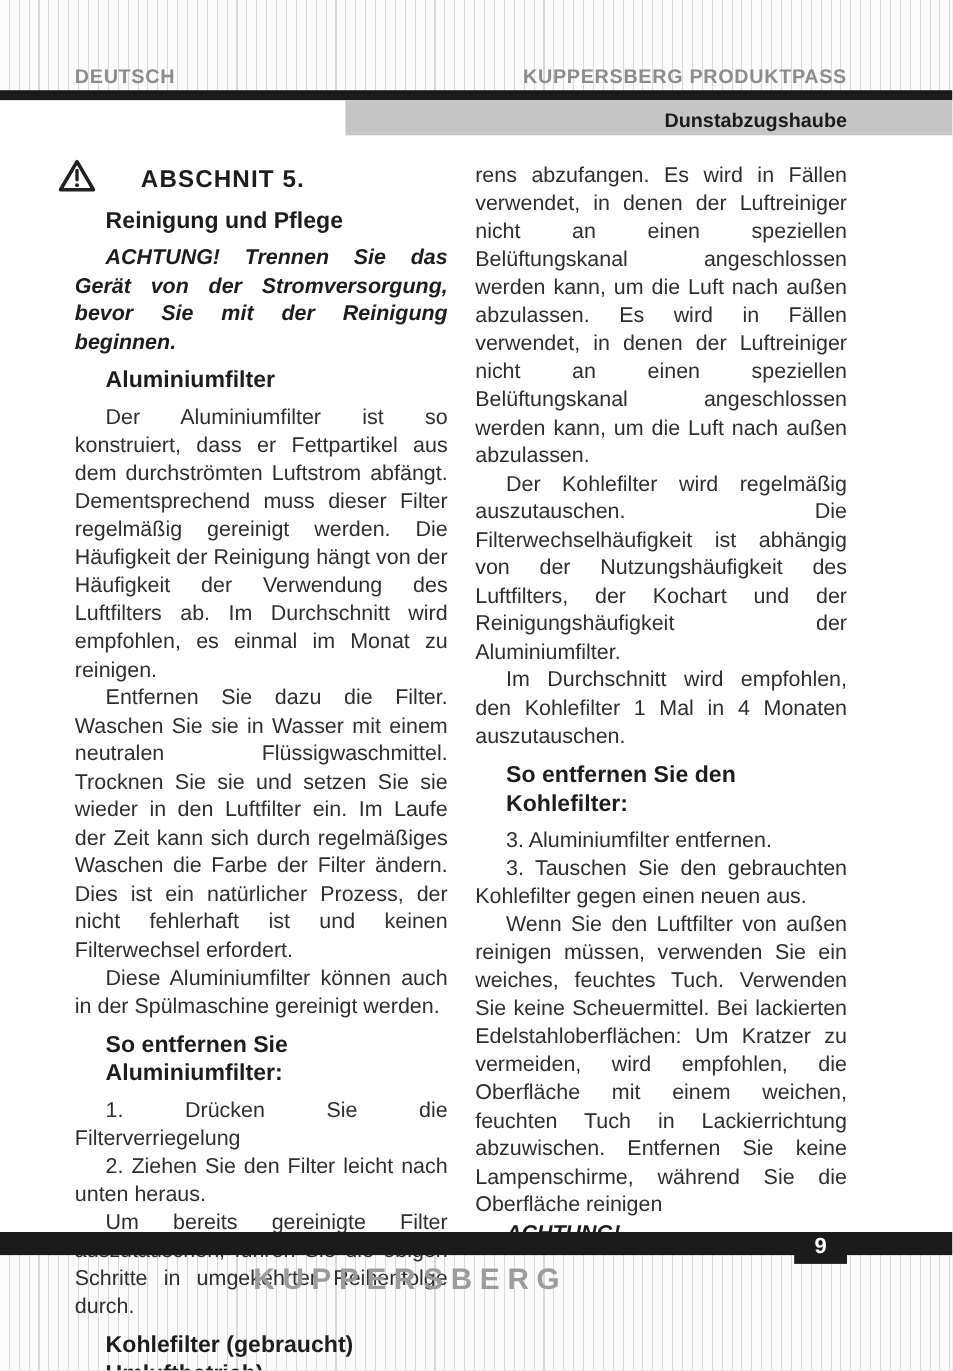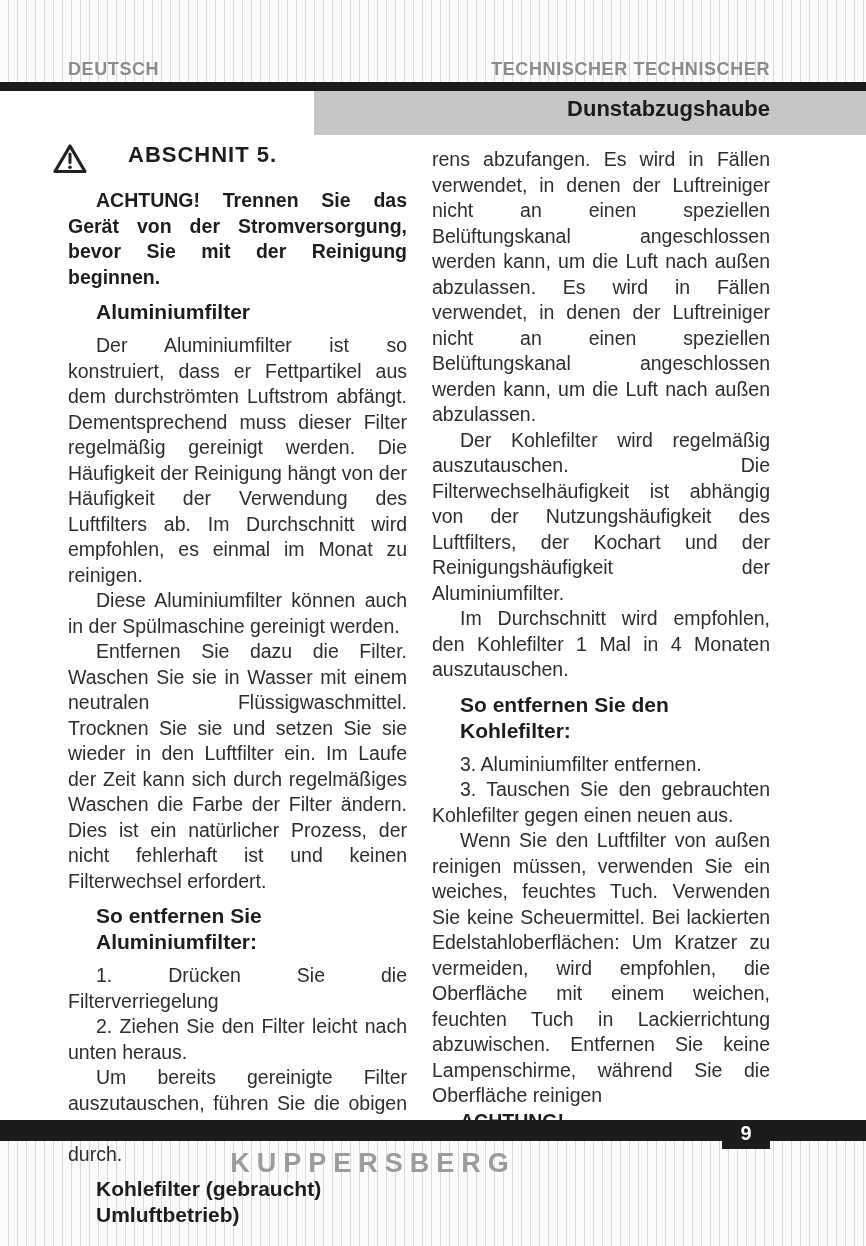--- a/index.html
+++ b/index.html
@@ -8,77 +8,78 @@
     background:repeating-linear-gradient(to right,#fbfbfb 0px,#fbfbfb 8px,#d9d9d9 8px,#d9d9d9 9px);
     font-family:"Liberation Sans","DejaVu Sans",sans-serif;
   }
   .white-panel{position:absolute;left:0;top:91px;width:866px;height:1029px;background:#ffffff;}
   .bar-top{position:absolute;left:0;top:82px;width:866px;height:9px;background:#1b1b1b;}
   .bar-bottom{position:absolute;left:0;top:1120px;width:866px;height:21px;background:#1b1b1b;}
   .header-label{position:absolute;top:59px;font-weight:bold;font-size:18px;color:#8c8c8c;letter-spacing:.6px;}
   .header-left{left:68px;}
   .header-right{right:96px;}
   .gray-band{
-    position:absolute;left:314px;top:91px;right:0;height:44px;background:#c6c6c6;
-    color:#1b1b1b;font-weight:bold;font-size:22px;line-height:36px;
+    position:absolute;left:314px;top:91px;right:0;height:32px;background:#c6c6c6;
+    color:#1b1b1b;font-weight:bold;font-size:18px;line-height:36px;
     text-align:right;padding-right:96px;box-sizing:border-box;
   }
   .columns{position:absolute;left:68px;top:142px;width:702px;display:flex;gap:25px;}
   .col-left{width:339px;}
   .col-right{width:338px;margin-top:5px;}
-  .section-row{display:flex;align-items:flex-start;margin-left:-16px;margin-bottom:12px;height:34px;}
+  .section-row{display:flex;align-items:flex-end;margin-left:-16px;margin-bottom:12px;height:34px;}
   .warning-icon svg{display:block;}
   .section-title{margin-left:40px;font-size:22px;font-weight:bold;letter-spacing:1px;color:#1d1d1d;}
   p.para{margin:0;font-size:19.5px;line-height:25.5px;color:#2e2e2e;text-align:justify;text-indent:28px;}
-  p.para.bold{font-weight:bold;color:#1d1d1d;}
+  p.para.bold{font-weight:bold;color:#1d1d1d;font-style:italic;}
   p.para.cont{text-indent:0;}
   p.heading{margin:9px 0 8px;padding-left:28px;font-size:21px;font-weight:bold;color:#1d1d1d;line-height:26px;text-align:left;text-indent:0;}
   .page-number-box{
     position:absolute;left:722px;top:1120px;width:48px;height:29px;background:#1b1b1b;
     color:#ffffff;font-size:20px;font-weight:bold;text-align:center;line-height:27px;
   }
   .brand{
     position:absolute;top:1148px;left:0;width:766px;box-sizing:border-box;padding-right:20px;
     text-align:center;font-size:27px;font-weight:bold;letter-spacing:7px;color:#9c9c9c;
   }
 </style>
 </head>
 <body>
 
 <div class="page">
 
   <div class="white-panel"></div>
 
   <span class="header-label header-left">DEUTSCH</span>
-  <span class="header-label header-right">TECHNISCHER TECHNISCHER</span>
+  <span class="header-label header-right">KUPPERSBERG PRODUKTPASS</span>
 
   <div class="bar-top"></div>
 
   <div class="gray-band">
     <span>Dunstabzugshaube</span>
   </div>
 
   <div class="columns">
     <div class="col-left">
       <div class="section-row">
         <span class="warning-icon">
           <svg width="36" height="33" viewBox="0 0 36 33" aria-hidden="true">
             <polygon points="18,4 33,29.5 3,29.5" fill="none" stroke="#222222" stroke-width="3.2" stroke-linejoin="round"></polygon>
             <line x1="18" y1="12" x2="18" y2="20.5" stroke="#222222" stroke-width="3" stroke-linecap="round"></line>
             <circle cx="18" cy="25.3" r="1.8" fill="#222222"></circle>
           </svg>
         </span>
         <span class="section-title">ABSCHNIT 5.</span>
       </div>
       <div id="left-col">
+          <p class="heading">Reinigung und Pflege</p>
           <p class="para bold">ACHTUNG! Trennen Sie das Gerät von der Stromversorgung, bevor Sie mit der Reinigung beginnen.</p>
           <p class="heading">Aluminiumfilter</p>
           <p class="para">Der Aluminiumfilter ist so konstruiert, dass er Fettpartikel aus dem durchströmten Luftstrom abfängt. Dementsprechend muss dieser Filter regelmäßig gereinigt werden. Die Häufigkeit der Reinigung hängt von der Häufigkeit der Verwendung des Luftfilters ab. Im Durchschnitt wird empfohlen, es einmal im Monat zu reinigen.</p>
+          <p class="para">Entfernen Sie dazu die Filter. Waschen Sie sie in Wasser mit einem neutralen Flüssigwaschmittel. Trocknen Sie sie und setzen Sie sie wieder in den Luftfilter ein. Im Laufe der Zeit kann sich durch regelmäßiges Waschen die Farbe der Filter ändern. Dies ist ein natürlicher Prozess, der nicht fehlerhaft ist und keinen Filterwechsel erfordert.</p>
           <p class="para">Diese Aluminiumfilter können auch in der Spülmaschine gereinigt werden.</p>
-          <p class="para">Entfernen Sie dazu die Filter. Waschen Sie sie in Wasser mit einem neutralen Flüssigwaschmittel. Trocknen Sie sie und setzen Sie sie wieder in den Luftfilter ein. Im Laufe der Zeit kann sich durch regelmäßiges Waschen die Farbe der Filter ändern. Dies ist ein natürlicher Prozess, der nicht fehlerhaft ist und keinen Filterwechsel erfordert.</p>
           <p class="heading">So entfernen Sie Aluminiumfilter:</p>
           <p class="para">1. Drücken Sie die Filterverriegelung</p>
           <p class="para">2. Ziehen Sie den Filter leicht nach unten heraus.</p>
           <p class="para">Um bereits gereinigte Filter auszutauschen, führen Sie die obigen Schritte in umgekehrter Reihenfolge durch.</p>
           <p class="heading">Kohlefilter (gebraucht) Umluftbetrieb)</p>
         </div>
     </div>
     <div class="col-right" id="right-col">
         <p class="para cont">rens abzufangen. Es wird in Fällen verwendet, in denen der Luftreiniger nicht an einen speziellen Belüftungskanal angeschlossen werden kann, um die Luft nach außen abzulassen. Es wird in Fällen verwendet, in denen der Luftreiniger nicht an einen speziellen Belüftungskanal angeschlossen werden kann, um die Luft nach außen abzulassen.</p>
         <p class="para">Der Kohlefilter wird regelmäßig auszutauschen. Die Filterwechselhäufigkeit ist abhängig von der Nutzungshäufigkeit des Luftfilters, der Kochart und der Reinigungshäufigkeit der Aluminiumfilter.</p>

